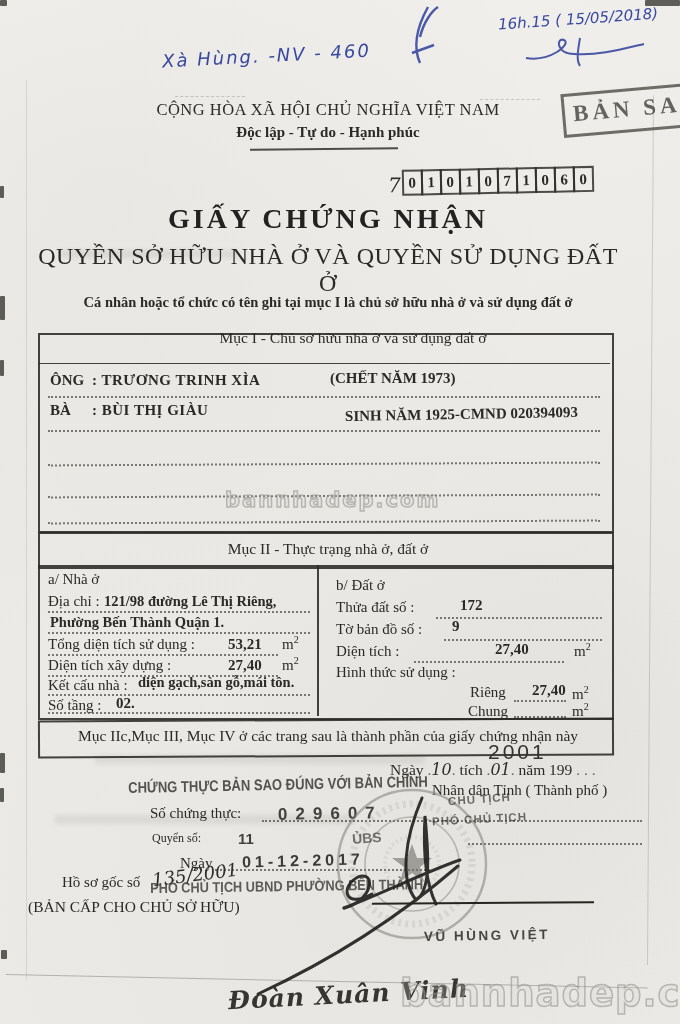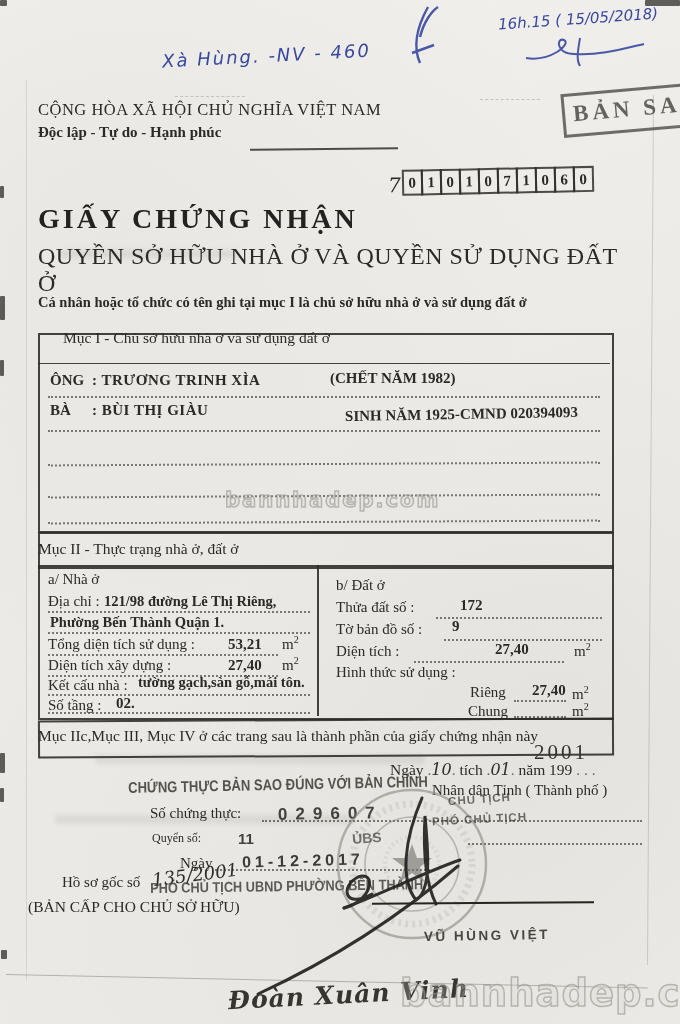--- a/index.html
+++ b/index.html
@@ -6,21 +6,21 @@
   .page{
     position:relative;width:680px;height:1024px;margin:0 auto;overflow:hidden;
     background:
       radial-gradient(circle at 15% 20%, rgba(120,118,108,.05), transparent 45%),
       radial-gradient(circle at 85% 70%, rgba(120,118,108,.06), transparent 40%),
       radial-gradient(circle at 50% 95%, rgba(130,128,118,.05), transparent 50%),
       linear-gradient(165deg,#f1f0ec 0%, #ebeae6 45%, #edece8 100%);
     font-family:"Liberation Serif", serif;color:#2b2a27;
   }
   .abs{position:absolute;}
-  .ctr{left:38px;width:580px;text-align:left;}
+  .ctr{left:38px;width:580px;text-align:center;}
   .hand-blue{color:#3847a0;font-style:italic;font-family:"DejaVu Sans",sans-serif;}
   .hand-dark{color:#2e2d29;font-style:italic;font-family:"DejaVu Serif",serif;}
   .stamp-sans{font-family:"Liberation Sans",sans-serif;font-weight:bold;color:rgba(58,56,51,.85);}
   .serifb{font-weight:bold;}
   .dotline{height:0;border-bottom:2px dotted rgba(72,70,64,.7);}
   .box{border:2px solid rgba(42,41,37,.88);}
   .scanmark{background:#35342f;opacity:.78;border-radius:1px;}
   .bleed{background:rgba(118,116,106,.12);filter:blur(2px);border-radius:3px;}
   sup{font-size:10px;}
   svg{display:block;}
@@ -84,21 +84,21 @@
   <div class="abs ctr serifb" style="top:203px;font-size:28px;letter-spacing:3px;color:#232220;">GIẤY CHỨNG NHẬN</div>
   <div class="abs ctr" style="top:243px;font-size:24px;letter-spacing:.5px;">QUYỀN SỞ HỮU NHÀ Ở VÀ QUYỀN SỬ DỤNG ĐẤT Ở</div>
   <div class="abs ctr" style="top:294px;font-size:14.5px;font-weight:bold;">Cá nhân hoặc tổ chức có tên ghi tại mục I là chủ sở hữu nhà ở và sử dụng đất ở</div>
 
   <div class="abs box" style="left:38px;top:333px;width:572px;height:196px;"></div>
   <div class="abs" style="left:38px;top:363px;width:572px;border-top:1.5px solid rgba(42,41,37,.88);"></div>
   <div class="abs ctr" style="top:329px;font-size:15.5px;margin-left:25px;">Mục I - Chủ sở hữu nhà ở và sử dụng đất ở</div>
 
   <div class="abs serifb" style="left:50px;top:372px;font-size:15px;">ÔNG</div>
   <div class="abs serifb" style="left:92px;top:372px;font-size:15px;letter-spacing:.5px;">: TRƯƠNG TRINH XÌA</div>
-  <div class="abs serifb" style="left:330px;top:370px;font-size:15px;">(CHẾT NĂM 1982)</div>
+  <div class="abs serifb" style="left:330px;top:370px;font-size:15px;">(CHẾT NĂM 1973)</div>
   <div class="abs dotline" style="left:48px;top:396px;width:552px;"></div>
 
   <div class="abs serifb" style="left:50px;top:402px;font-size:15px;">BÀ</div>
   <div class="abs serifb" style="left:92px;top:402px;font-size:15px;letter-spacing:.5px;">: BÙI THỊ GIÀU</div>
   <div class="abs serifb" style="left:345px;top:406px;font-size:15px;transform:rotate(-1deg);">SINH NĂM 1925-CMND 020394093</div>
   <div class="abs dotline" style="left:48px;top:430px;width:552px;"></div>
   <div class="abs dotline" style="left:48px;top:463px;width:552px;transform:rotate(-.3deg);"></div>
   <div class="abs dotline" style="left:48px;top:495px;width:552px;transform:rotate(-.3deg);"></div>
   <div class="abs dotline" style="left:48px;top:521px;width:552px;transform:rotate(-.3deg);"></div>
   <div class="abs wm" style="left:225px;top:488px;font-size:21px;letter-spacing:2px;">bannhadep.com</div>
@@ -117,21 +117,21 @@
   <div class="abs dotline" style="left:48px;top:632px;width:262px;"></div>
   <div class="abs" style="left:48px;top:636px;font-size:15px;">Tổng diện tích sử dụng :</div>
   <div class="abs serifb" style="left:228px;top:636px;font-size:15px;">53,21</div>
   <div class="abs dotline" style="left:48px;top:654px;width:230px;"></div>
   <div class="abs" style="left:282px;top:634px;font-size:15px;"><span>m</span><sup>2</sup></div>
   <div class="abs" style="left:48px;top:657px;font-size:15px;">Diện tích xây dựng :</div>
   <div class="abs serifb" style="left:228px;top:657px;font-size:15px;">27,40</div>
   <div class="abs dotline" style="left:48px;top:675px;width:230px;"></div>
   <div class="abs" style="left:282px;top:655px;font-size:15px;"><span>m</span><sup>2</sup></div>
   <div class="abs" style="left:48px;top:677px;font-size:15px;">Kết cấu nhà :</div>
-  <div class="abs serifb" style="left:138px;top:674px;font-size:14.5px;white-space:nowrap;">tường gạch,sàn gỗ,mái tôn.</div>
+  <div class="abs serifb" style="left:138px;top:674px;font-size:14.5px;white-space:nowrap;">diện gạch,sàn gỗ,mái tôn.</div>
   <div class="abs dotline" style="left:48px;top:694px;width:262px;"></div>
   <div class="abs" style="left:48px;top:697px;font-size:15px;">Số tầng :</div>
   <div class="abs serifb" style="left:116px;top:695px;font-size:15px;">02.</div>
   <div class="abs dotline" style="left:48px;top:712px;width:262px;"></div>
 
   <div class="abs" style="left:336px;top:577px;font-size:15px;">b/ Đất ở</div>
   <div class="abs" style="left:336px;top:599px;font-size:15px;">Thửa đất số :</div>
   <div class="abs serifb" style="left:460px;top:597px;font-size:15px;">172</div>
   <div class="abs dotline" style="left:436px;top:617px;width:166px;"></div>
   <div class="abs" style="left:336px;top:621px;font-size:15px;">Tờ bản đồ số :</div>
@@ -146,21 +146,21 @@
   <div class="abs serifb" style="left:532px;top:682px;font-size:15px;">27,40</div>
   <div class="abs dotline" style="left:514px;top:700px;width:52px;"></div>
   <div class="abs" style="left:572px;top:684px;font-size:15px;"><span>m</span><sup>2</sup></div>
   <div class="abs" style="left:468px;top:703px;font-size:15px;">Chung</div>
   <div class="abs dotline" style="left:514px;top:716px;width:52px;"></div>
   <div class="abs" style="left:572px;top:701px;font-size:15px;"><span>m</span><sup>2</sup></div>
 
   <div class="abs box" style="left:38px;top:719px;width:572px;height:34px;transform:rotate(-.3deg);"></div>
   <div class="abs ctr" style="top:727px;font-size:15.5px;">Mục IIc,Mục III, Mục IV ở các trang sau là thành phần của giấy chứng nhận này</div>
 
-  <div class="abs" style="left:488px;top:740px;font-family:Liberation Serif, serif;font-size:21px;letter-spacing:3px;color:#34332f;margin-left:46px;">2001</div>
+  <div class="abs" style="left:488px;top:740px;font-family:Liberation Sans, sans-serif;font-size:21px;letter-spacing:3px;color:#34332f;">2001</div>
 
   <div class="abs" style="left:390px;top:760px;font-size:15.5px;white-space:nowrap;">
     <span>Ngày</span>
     <span style="color:rgba(72,70,64,.8);">.</span><span class="hand-dark" style="font-size:16px;">10</span><span style="color:rgba(72,70,64,.8);">.</span>
     <span>tích</span>
     <span style="color:rgba(72,70,64,.8);">.</span><span class="hand-dark" style="font-size:16px;">01</span><span style="color:rgba(72,70,64,.8);">.</span>
     <span>năm 199</span><span style="color:rgba(72,70,64,.8);"> . . .</span>
   </div>
 
   <div class="abs stamp-sans" style="left:128px;top:779px;font-size:15.5px;white-space:nowrap;transform:rotate(-1.2deg) scaleX(.84);transform-origin:left top;">CHỨNG THỰC BẢN SAO ĐÚNG VỚI BẢN CHÍNH</div>

